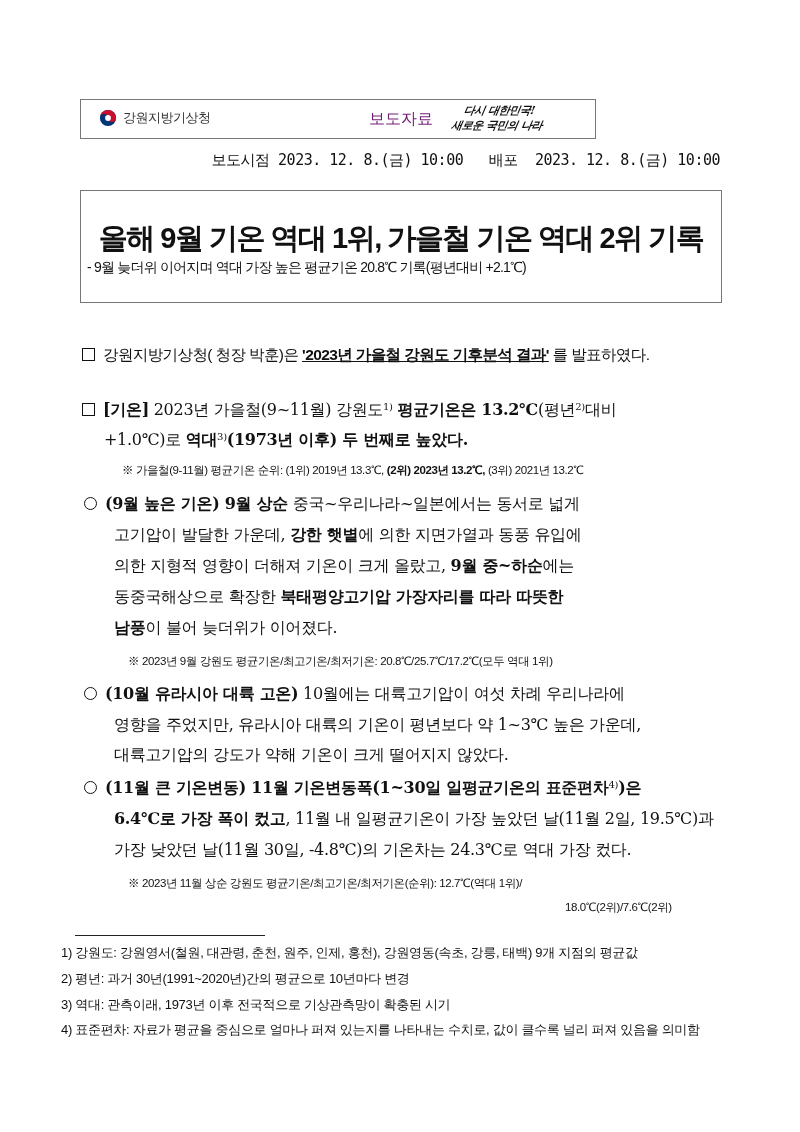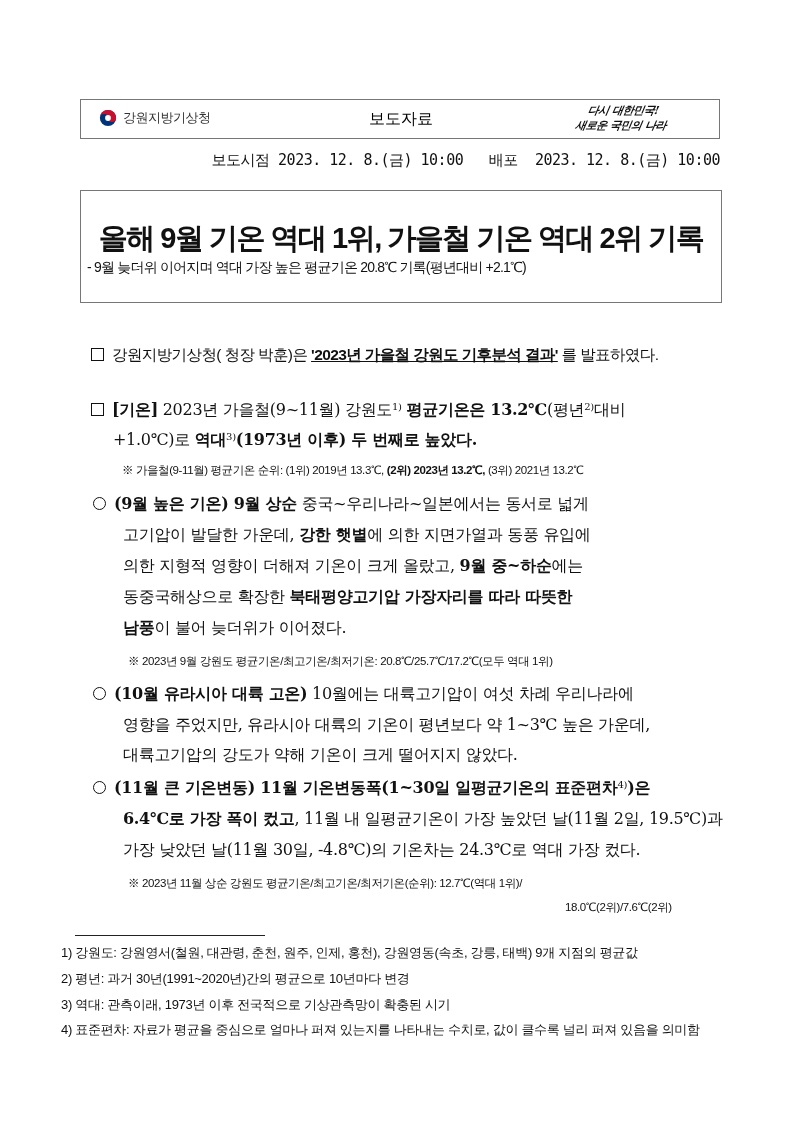--- a/index.html
+++ b/index.html
@@ -1,40 +1,40 @@
 <!DOCTYPE html>
 <html><head>
 <meta charset="utf-8">
 <style>
   html, body { margin: 0; padding: 0; background: #ffffff; }
   body { width: 800px; height: 1132px; position: relative; overflow: hidden; color: #111; font-family: "DejaVu Sans", "Liberation Sans", sans-serif; }
 
   .abs { position: absolute; }
 
   
-  #header-box { left: 80px; top: 99px; width: 640px; height: 40px; border: 1.5px solid #777; box-sizing: border-box; }
+  #header-box { left: 80px; top: 99px; width: 516px; height: 40px; border: 1.5px solid #777; box-sizing: border-box; }
   #logo { left: 18px; top: 9px; display: flex; align-items: center; gap: 6px; }
   #logo svg { width: 18px; height: 18px; }
   #logo-text { font-size: 13px; color: #333; letter-spacing: -0.5px; }
-  #doc-type { left: 0; width: 640px; top: 9px; text-align: center; font-size: 16px; color: #000000; font-family: "DejaVu Serif", "Liberation Serif", serif; }
+  #doc-type { left: 0; width: 640px; top: 9px; text-align: center; font-size: 16px; color: #701a75; font-family: "DejaVu Serif", "Liberation Serif", serif; }
   #slogan { right: 22px; top: 3px; width: 150px; text-align: center; font-size: 11px; line-height: 15px; font-style: italic; font-weight: bold; transform: skewX(-10deg); font-family: "DejaVu Serif", serif; color: #111; letter-spacing: -0.5px; }
 
   
   #release-line { right: 80px; top: 151px; font-size: 15px; font-family: "DejaVu Sans Mono", "Liberation Mono", monospace; white-space: pre; letter-spacing: -0.5px; }
 
   
   #title-box { left: 80px; top: 190px; width: 642px; height: 113px; border: 1.5px solid #777; box-sizing: border-box; }
   #subtitle { left: 0; width: 100%; top: 6px; text-align: center; font-size: 18px; letter-spacing: -1px; font-family: "Liberation Sans", sans-serif; }
   #main-title { left: 0; width: 100%; top: 28px; text-align: center; font-size: 29px; font-weight: bold; letter-spacing: -1.5px; font-family: "Liberation Sans", sans-serif; }
   .summary { left: 6px; font-size: 14px; letter-spacing: -0.8px; font-family: "Liberation Sans", sans-serif; white-space: nowrap; }
   #summary-1 { top: 68px; }
   #summary-2 { top: 90px; }
 
   
-  .body-line { position: absolute; font-size: 16px; letter-spacing: -0.3px; white-space: nowrap; font-family: "DejaVu Serif", "Liberation Serif", serif; margin-left: 9px; }
+  .body-line { position: absolute; font-size: 16px; letter-spacing: -0.3px; white-space: nowrap; font-family: "DejaVu Serif", "Liberation Serif", serif; }
   .sans { font-family: "Liberation Sans", sans-serif; }
   .note { position: absolute; font-size: 11.5px; white-space: nowrap; font-family: "Liberation Sans", sans-serif; letter-spacing: -0.4px; }
   b { font-weight: bold; }
   u { text-decoration: underline; }
   sup { font-size: 10px; vertical-align: 5px; line-height: 0; }
 
   .bullet-sq { display: inline-block; width: 11px; height: 11px; border: 1px solid #111; margin-right: 8px; vertical-align: -1px; }
   .bullet-circ { display: inline-block; width: 13px; height: 13px; border: 1.3px solid #111; border-radius: 50%; margin-right: 8px; vertical-align: -1px; box-sizing: border-box; }
 
   

